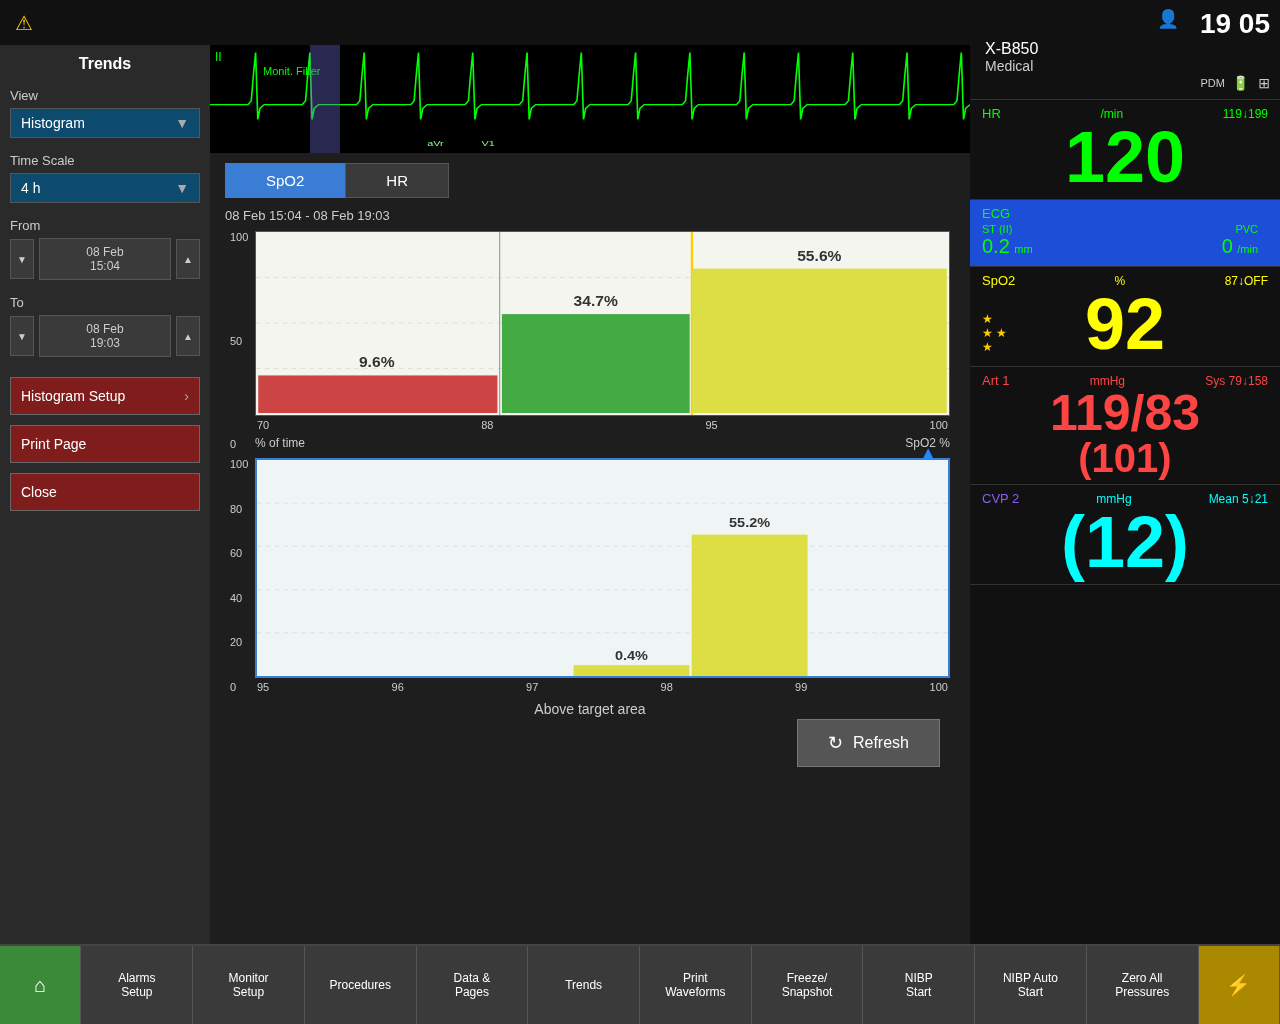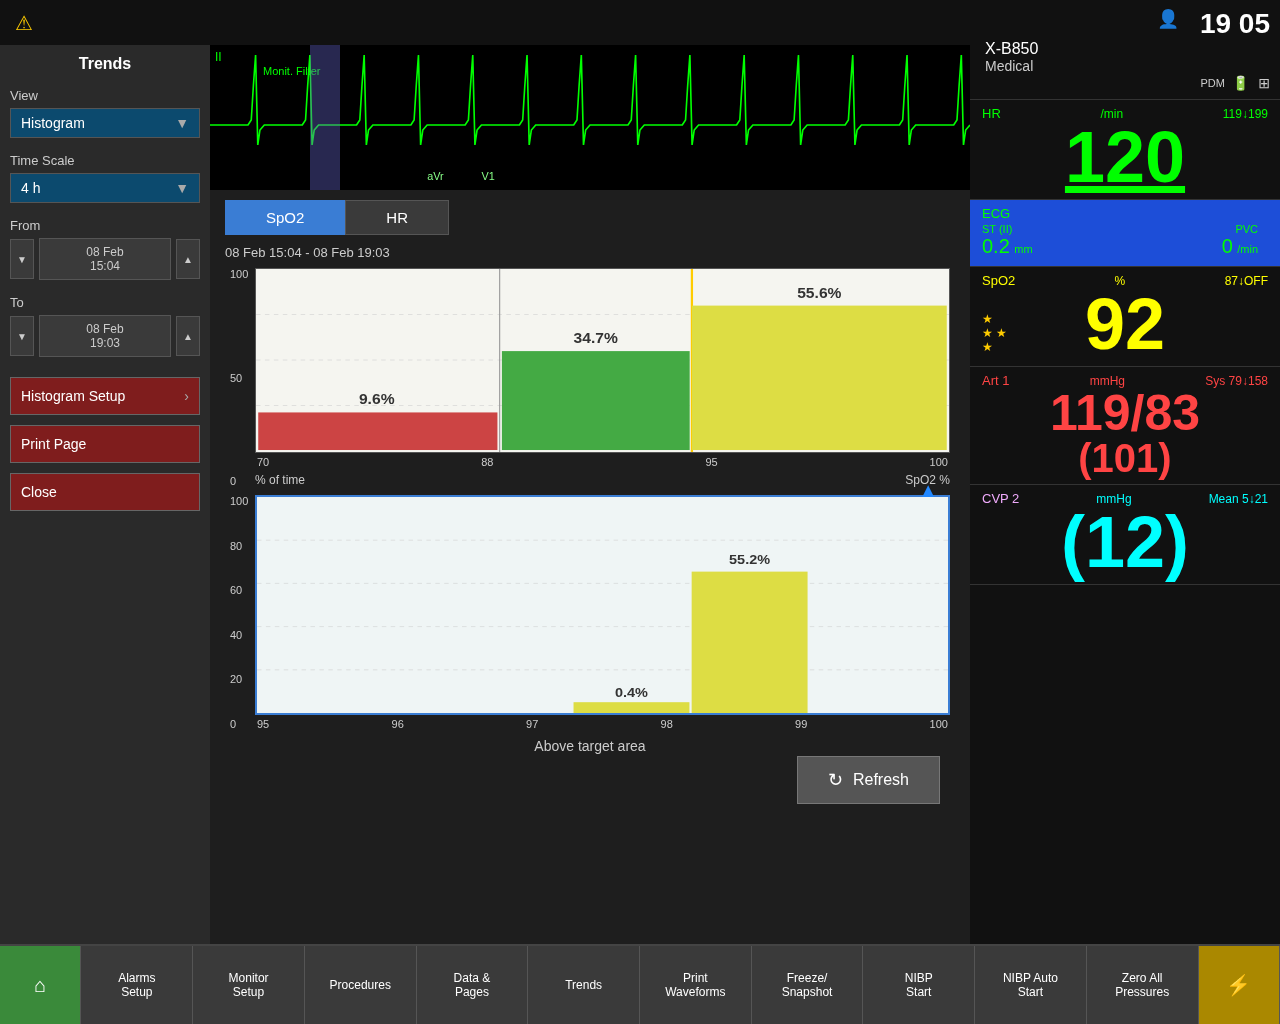--- a/index.html
+++ b/index.html
@@ -116,21 +116,21 @@
       left: 210px;
       right: 310px;
       bottom: 80px;
       background: #1e1e1e;
       padding: 0;
       overflow: hidden;
     }
 
     
     .ecg-area {
-      height: 145px;
+      height: 108px;
       background: #b91c1c;
       position: relative;
       overflow: hidden;
     }
     .ecg-label {
       position: absolute;
       top: 5px;
       left: 5px;
       color: #0f0;
       font-size: 12px;
@@ -346,38 +346,38 @@
     .vital-block.cvp-block { background: #111; }
 
     .vital-header {
       display: flex;
       justify-content: space-between;
       align-items: center;
       font-size: 12px;
     }
     .vital-label { color: #0f0; font-size: 13px; }
     .vital-label.red { color: #f44; }
-    .vital-label.cyan { color: #f0abfc; }
+    .vital-label.cyan { color: #8b5cf6; }
     .vital-label.yellow { color: #ff0; }
     .vital-unit { color: #0f0; font-size: 12px; }
     .vital-unit.red { color: #f44; }
     .vital-unit.cyan { color: #0ff; }
     .vital-unit.yellow { color: #ff0; }
     .vital-alarm { color: #0f0; font-size: 12px; }
     .vital-alarm.red { color: #f44; }
     .vital-alarm.cyan { color: #0ff; }
     .vital-alarm.yellow { color: #ff0; }
 
     .vital-value {
       font-size: 72px;
       font-weight: bold;
       line-height: 1;
       text-align: center;
     }
-    .vital-value.green { color: #0f0; text-decoration: underline; }
+    .vital-value.green { color: #0f0; }
     .vital-value.yellow { color: #ff0; }
     .vital-value.cyan { color: #0ff; }
 
     .vital-value-medium {
       font-size: 50px;
       font-weight: bold;
       line-height: 1;
       text-align: center;
       color: #f44;
     }

